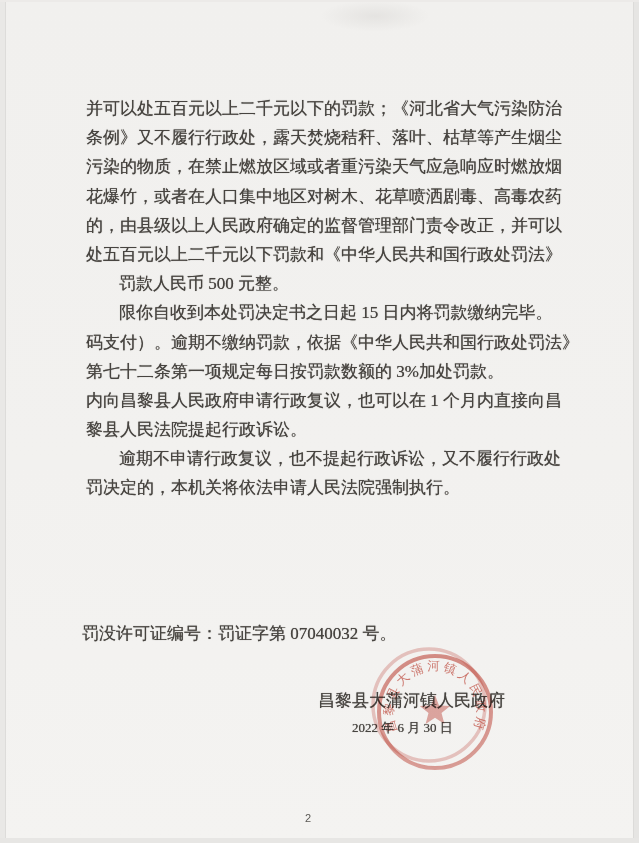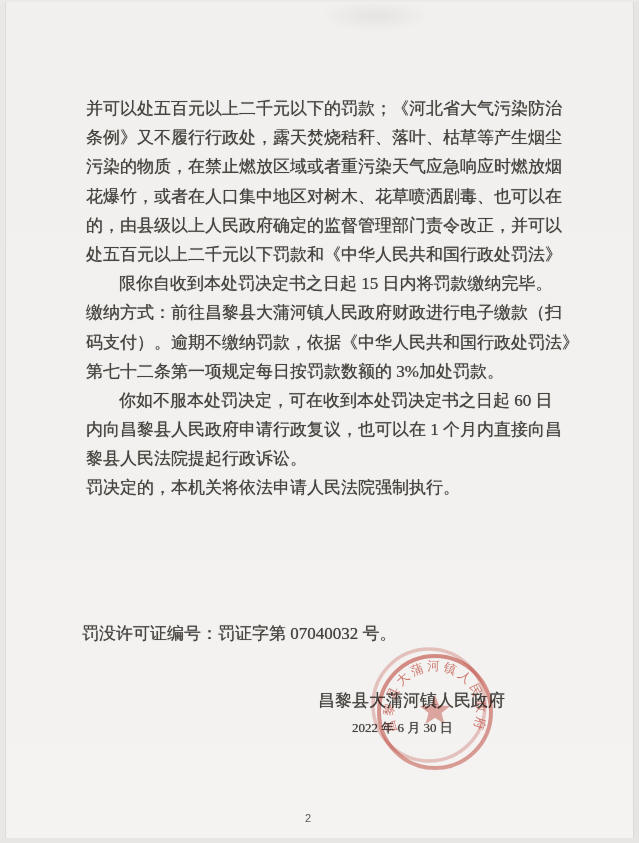--- a/index.html
+++ b/index.html
@@ -69,30 +69,30 @@
 <body>
 
 <div class="page">
 
   <div class="smudge"></div>
 
   <div class="doc-body">
     <div class="line">并可以处五百元以上二千元以下的罚款；《河北省大气污染防治</div>
     <div class="line">条例》又不履行行政处，露天焚烧秸秆、落叶、枯草等产生烟尘</div>
     <div class="line">污染的物质，在禁止燃放区域或者重污染天气应急响应时燃放烟</div>
-    <div class="line">花爆竹，或者在人口集中地区对树木、花草喷洒剧毒、也可以在</div>
+    <div class="line">花爆竹，或者在人口集中地区对树木、花草喷洒剧毒、高毒农药</div>
     <div class="line">的，由县级以上人民政府确定的监督管理部门责令改正，并可以</div>
     <div class="line">处五百元以上二千元以下罚款和《中华人民共和国行政处罚法》</div>
+    <div class="line indent">罚款人民币 500 元整。</div>
     <div class="line indent">限你自收到本处罚决定书之日起 15 日内将罚款缴纳完毕。</div>
-    <div class="line">缴纳方式：前往昌黎县大蒲河镇人民政府财政进行电子缴款（扫</div>
     <div class="line">码支付）。逾期不缴纳罚款，依据《中华人民共和国行政处罚法》</div>
     <div class="line">第七十二条第一项规定每日按罚款数额的 3%加处罚款。</div>
-    <div class="line indent">你如不服本处罚决定，可在收到本处罚决定书之日起 60 日</div>
     <div class="line">内向昌黎县人民政府申请行政复议，也可以在 1 个月内直接向昌</div>
     <div class="line">黎县人民法院提起行政诉讼。</div>
+    <div class="line indent">逾期不申请行政复议，也不提起行政诉讼，又不履行行政处</div>
     <div class="line">罚决定的，本机关将依法申请人民法院强制执行。</div>
   </div>
 
   <div class="permit-line">罚没许可证编号：罚证字第 07040032 号。</div>
 
   <div class="sig-org">昌黎县大蒲河镇人民政府</div>
   <div class="sig-date">2022 年 6 月 30 日</div>
 
   <div class="page-number">2</div>
 

